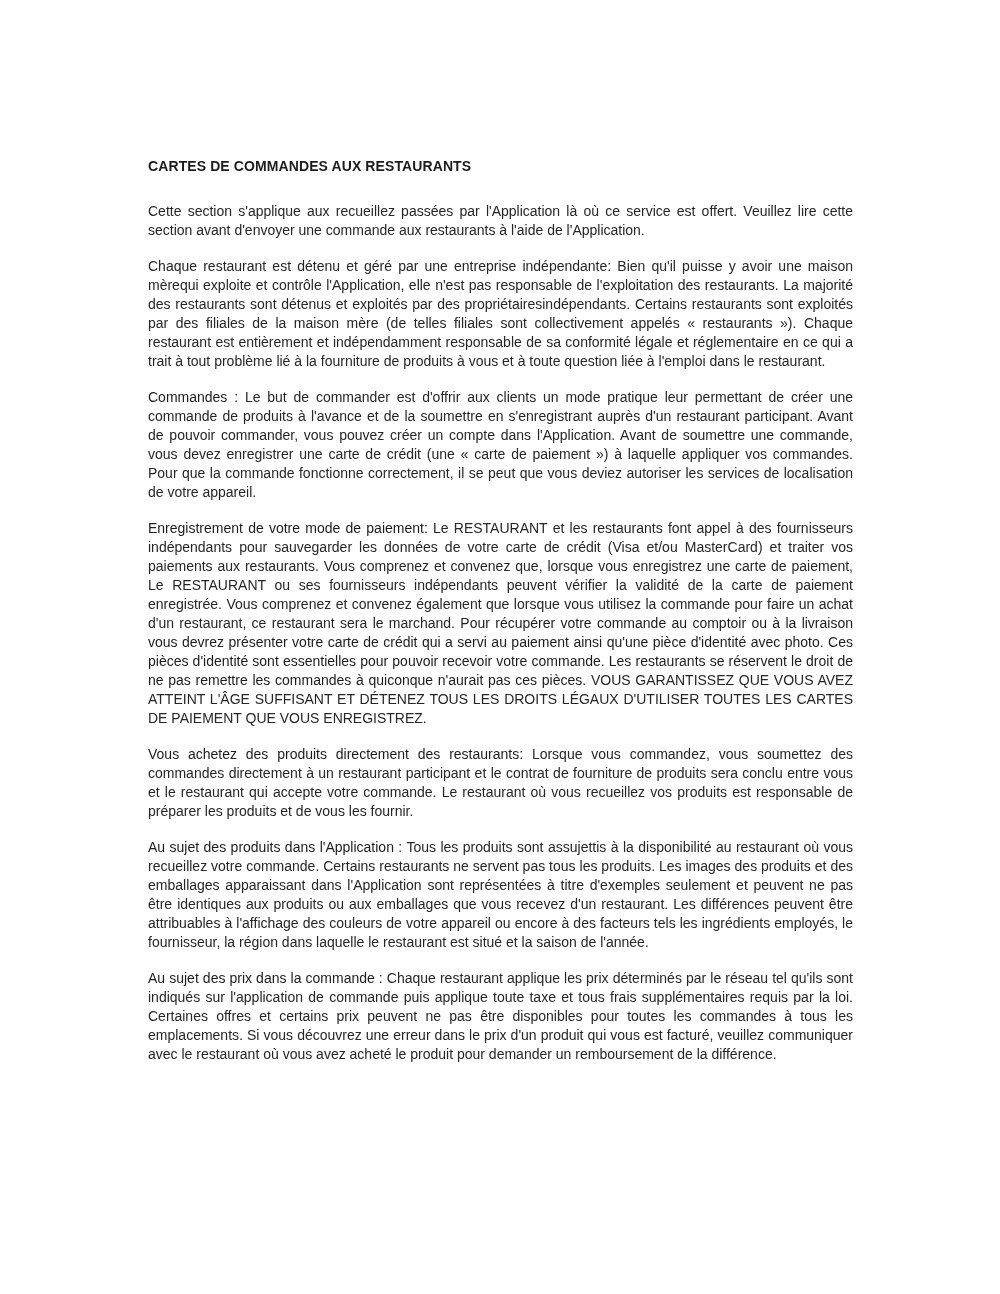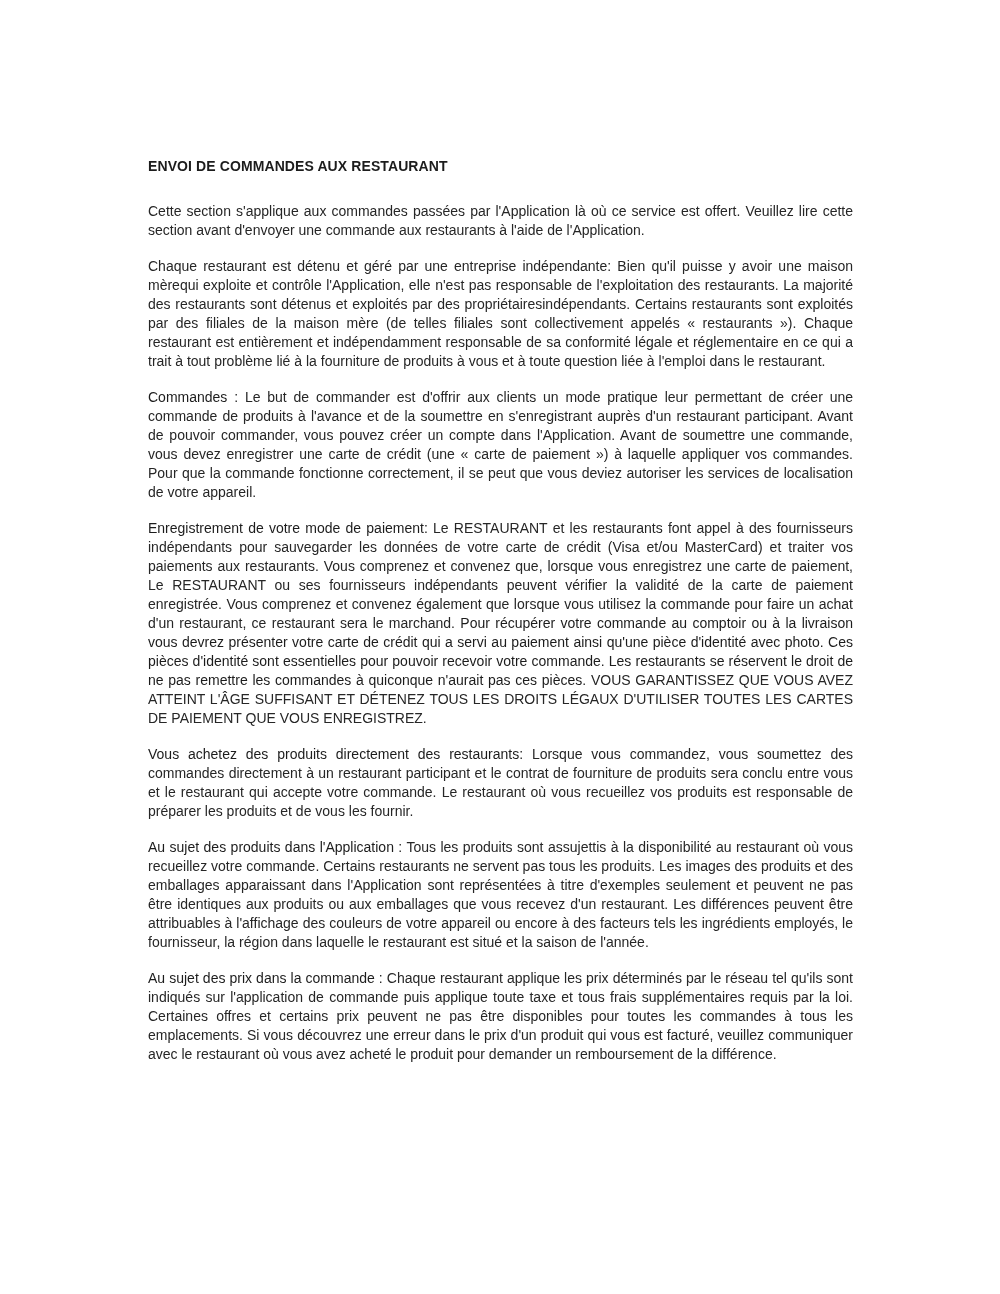--- a/index.html
+++ b/index.html
@@ -38,23 +38,23 @@
   }
   .doc-paragraph .run-bold {
     font-weight: normal;
     color: #1c1c1c;
   }
 </style>
 </head>
 <body>
 
 <main class="page">
-  <h1 class="doc-heading">ENVOI DE COMMANDES AUX RESTAURANT</h1>
+  <h1 class="doc-heading">CARTES DE COMMANDES AUX RESTAURANTS</h1>
   <div id="paragraphs">
-      <p class="doc-paragraph"><span class="run-normal">Cette section s'applique aux commandes passées par l'Application là où ce service est offert. Veuillez lire cette section avant d'envoyer une commande aux restaurants à l'aide de l'Application.</span></p>
+      <p class="doc-paragraph"><span class="run-normal">Cette section s'applique aux recueillez passées par l'Application là où ce service est offert. Veuillez lire cette section avant d'envoyer une commande aux restaurants à l'aide de l'Application.</span></p>
       <p class="doc-paragraph"><span class="run-normal">Chaque restaurant est détenu et géré par une entreprise indépendante: Bien qu'il puisse y avoir une maison mèrequi exploite et contrôle l'Application, elle n'est pas responsable de l'exploitation des restaurants. La majorité des restaurants sont détenus et exploités par des propriétairesindépendants. Certains restaurants sont exploités par des filiales de la maison mère (de telles filiales sont collectivement appelés « restaurants »). Chaque restaurant est entièrement et indépendamment responsable de sa conformité légale et réglementaire en ce qui a trait à tout problème lié à la fourniture de produits à vous et à toute question liée à l'emploi dans le restaurant.</span></p>
       <p class="doc-paragraph"><strong class="run-bold">Commandes</strong><span class="run-normal"> : Le but de commander est d'offrir aux clients un mode pratique leur permettant de créer une commande de produits à l'avance et de la soumettre en s'enregistrant auprès d'un restaurant participant. Avant de pouvoir commander, vous pouvez créer un compte dans l'Application. Avant de soumettre une commande, vous devez enregistrer une carte de crédit (une « carte de paiement ») à laquelle appliquer vos commandes. Pour que la commande fonctionne correctement, il se peut que vous deviez autoriser les services de localisation de votre appareil.</span></p>
       <p class="doc-paragraph"><strong class="run-bold">Enregistrement de votre mode de paiement:</strong><span class="run-normal"> Le RESTAURANT et les restaurants font appel à des fournisseurs indépendants pour sauvegarder les données de votre carte de crédit (Visa et/ou MasterCard) et traiter vos paiements aux restaurants. Vous comprenez et convenez que, lorsque vous enregistrez une carte de paiement, Le RESTAURANT ou ses fournisseurs indépendants peuvent vérifier la validité de la carte de paiement enregistrée. Vous comprenez et convenez également que lorsque vous utilisez la commande pour faire un achat d'un restaurant, ce restaurant sera le marchand. </span><strong class="run-bold">Pour récupérer votre commande au comptoir ou à la livraison vous devrez présenter votre carte de crédit qui a servi au paiement ainsi qu'une pièce d'identité avec photo. Ces pièces d'identité sont essentielles pour pouvoir recevoir votre commande. Les restaurants se réservent le droit de ne pas remettre les commandes à quiconque n'aurait pas ces pièces</strong><span class="run-normal">. VOUS GARANTISSEZ QUE VOUS AVEZ ATTEINT L'ÂGE SUFFISANT ET DÉTENEZ TOUS LES DROITS LÉGAUX D'UTILISER TOUTES LES CARTES DE PAIEMENT QUE VOUS ENREGISTREZ.</span></p>
       <p class="doc-paragraph"><strong class="run-bold">Vous achetez des produits directement des restaurants</strong><span class="run-normal">: Lorsque vous commandez, vous soumettez des commandes directement à un restaurant participant et le contrat de fourniture de produits sera conclu entre vous et le restaurant qui accepte votre commande. Le restaurant où vous recueillez vos produits est responsable de préparer les produits et de vous les fournir.</span></p>
       <p class="doc-paragraph"><strong class="run-bold">Au sujet des produits dans l'Application</strong><span class="run-normal"> : Tous les produits sont assujettis à la disponibilité au restaurant où vous recueillez votre commande. Certains restaurants ne servent pas tous les produits. Les images des produits et des emballages apparaissant dans l'Application sont représentées à titre d'exemples seulement et peuvent ne pas être identiques aux produits ou aux emballages que vous recevez d'un restaurant. Les différences peuvent être attribuables à l'affichage des couleurs de votre appareil ou encore à des facteurs tels les ingrédients employés, le fournisseur, la région dans laquelle le restaurant est situé et la saison de l'année.</span></p>
       <p class="doc-paragraph"><strong class="run-bold">Au sujet des prix dans la commande</strong><span class="run-normal"> : Chaque restaurant applique les prix déterminés par le réseau tel qu'ils sont indiqués sur l'application de commande puis applique toute taxe et tous frais supplémentaires requis par la loi. Certaines offres et certains prix peuvent ne pas être disponibles pour toutes les commandes à tous les emplacements. Si vous découvrez une erreur dans le prix d'un produit qui vous est facturé, veuillez communiquer avec le restaurant où vous avez acheté le produit pour demander un remboursement de la différence.</span></p>
     </div>
 </main>
 
 </body></html>

